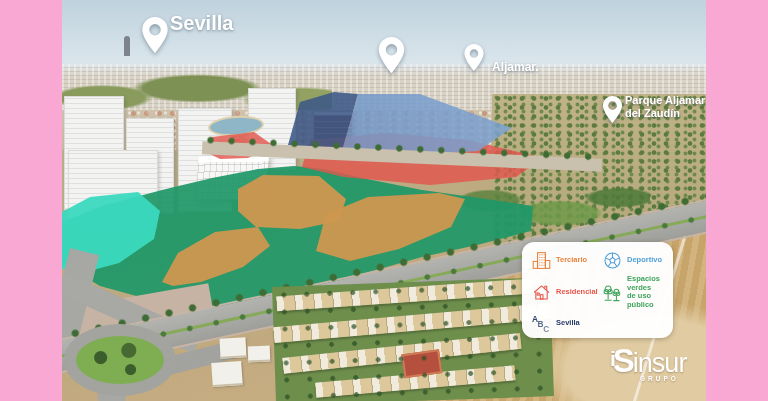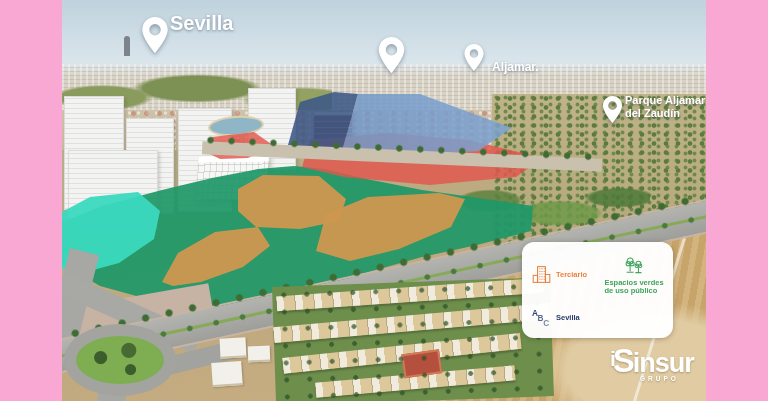--- a/index.html
+++ b/index.html
@@ -156,28 +156,28 @@
   
   .legend{left:460px;top:242px;width:151px;height:96px;background:rgba(255,255,255,.97);
        border-radius:12px;box-shadow:0 1px 5px rgba(60,50,30,.35);box-sizing:border-box;
        padding:8px 7px 6px 9px;display:grid;grid-template-columns:64px 1fr;
        column-gap:7px;row-gap:4px;align-items:center;}
   .lg-item{display:flex;align-items:center;gap:4px;}
   .lg-icon{width:21px;height:21px;flex:0 0 21px;display:flex;align-items:center;justify-content:center;}
   .lg-icon svg{width:21px;height:21px;}
   .lg-label{font-size:7.5px;line-height:8.5px;font-weight:700;}
   .c-terciario{color:#E8823C;}.c-residencial{color:#E8554B;}.c-docente{color:#24396B;}
-  .c-deportivo{color:#4D9FDB;}.c-espacios{color:#3FA45C;flex-direction:column;}.c-equip{color:#2AC7BB;}
+  .c-deportivo{color:#4D9FDB;}.c-espacios{color:#3FA45C;}.c-equip{color:#2AC7BB;}
 
   
   .logo{left:548px;top:348px;color:#ffffff;text-shadow:0 1px 2px rgba(90,70,40,.4);}
   .logo-row{display:flex;align-items:flex-end;line-height:.8;}
   .logo-i{font-size:21px;font-weight:800;margin-right:-3px;transform:translateY(-7px);}
   .logo-s{font-size:33px;font-weight:800;}
-  .logo-rest{font-size:27px;font-weight:700;letter-spacing:-1px;margin-left:-2px;}
+  .logo-rest{font-size:27px;font-weight:400;letter-spacing:-1px;margin-left:-2px;}
   .logo-sub{font-size:6.5px;letter-spacing:3px;margin:1px 0 0 30px;font-weight:600;}
 </style>
 </head>
 <body>
 
 <div class="stage">
   <div class="photo">
 
     <div class="abs sky"></div>
     <div class="abs far-city"></div>
@@ -263,21 +263,43 @@
         <span class="lg-icon">
           <svg viewBox="0 0 24 24" fill="none" stroke="currentColor" stroke-width="1.2">
             <rect x="7.5" y="3" width="9" height="18"></rect>
               <rect x="2.5" y="13" width="5" height="8"></rect>
             <rect x="16.5" y="12" width="5" height="9"></rect>
             <path d="M9.5 5.5h1.2M12 5.5h1.2M14.5 5.5h1.2M9.5 8.5h1.2M12 8.5h1.2M14.5 8.5h1.2M9.5 11.5h1.2M12 11.5h1.2M14.5 11.5h1.2M9.5 14.5h1.2M12 14.5h1.2M14.5 14.5h1.2M9.5 17.5h1.2M12 17.5h1.2M14.5 17.5h1.2"></path>
           </svg>
           </span>
         <span class="lg-label">Terciario</span>
       </div>
-
+      <div class="lg-item c-deportivo">
+        <span class="lg-icon">
+          <svg viewBox="0 0 24 24" fill="none" stroke="currentColor" stroke-width="1.2">
+            <circle cx="12" cy="12" r="8.6"></circle>
+            <path d="M12 8.6 15.2 11 14 14.6h-4L8.8 11Z"></path>
+            <path d="M12 8.6V3.5M15.2 11l4.6-1.6M14 14.6l3 4.3M10 14.6l-3 4.3M8.8 11 4.2 9.4"></path>
+          </svg>
+          </span>
+        <span class="lg-label">Deportivo</span>
+      </div>
+
+      <div class="lg-item c-residencial">
+        <span class="lg-icon">
+          <svg viewBox="0 0 24 24" fill="none" stroke="currentColor" stroke-width="1.2">
+            <path d="M3.5 12 12 4.5 20.5 12"></path>
+              <path d="M5.5 10.8V19.5h13V10.8"></path>
+            <path d="M15.8 7.2V4.8h2.2V9"></path>
+              <rect x="10.7" y="14.5" width="3" height="5"></rect>
+            <rect x="7" y="12.6" width="2.4" height="2.4"></rect>
+          </svg>
+          </span>
+        <span class="lg-label">Residencial</span>
+      </div>
       <div class="lg-item c-espacios">
         <span class="lg-icon">
           <svg viewBox="0 0 24 24" fill="none" stroke="currentColor" stroke-width="1.2">
             <circle cx="7" cy="8" r="3.4"></circle>
               <circle cx="4.8" cy="11" r="2.4"></circle>
               <circle cx="9.2" cy="11" r="2.4"></circle>
             <path d="M7 13.4V20"></path>
             <circle cx="16.5" cy="11" r="2.8"></circle>
               <circle cx="14.6" cy="13.4" r="2"></circle>
               <circle cx="18.4" cy="13.4" r="2"></circle>

